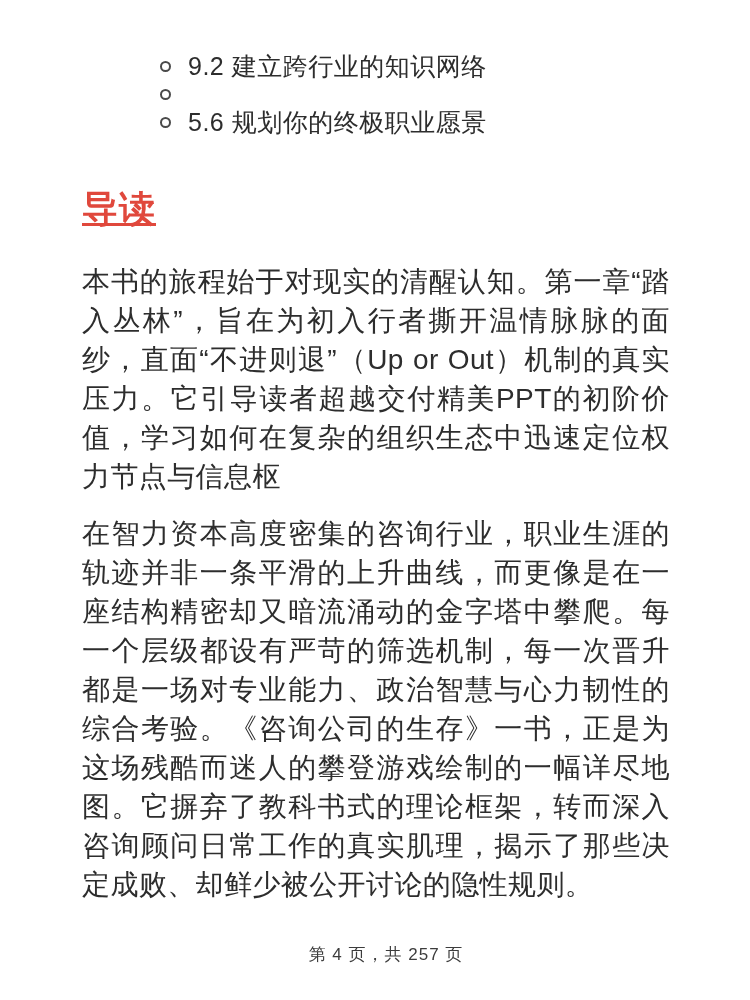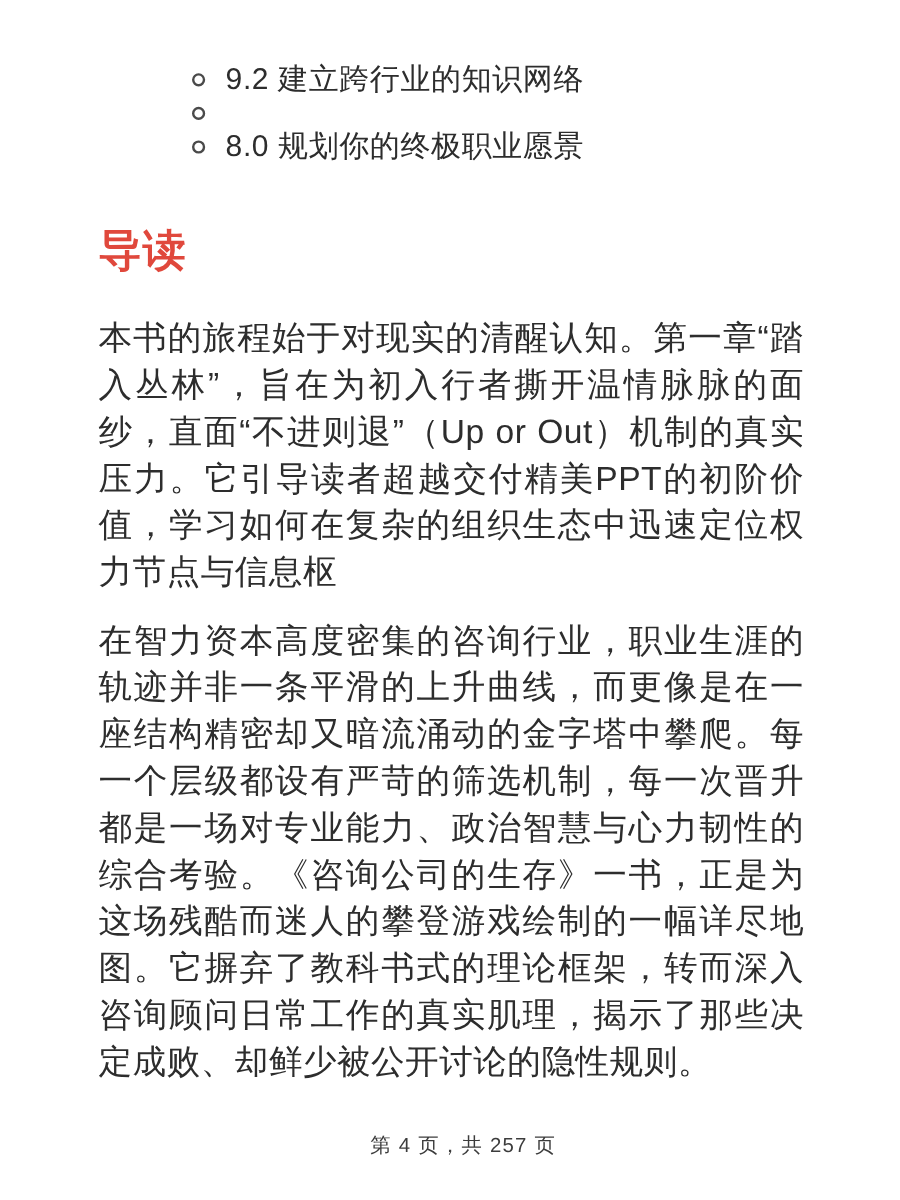--- a/index.html
+++ b/index.html
@@ -42,20 +42,21 @@
     margin-right: 17px;
     flex: 0 0 auto;
   }
   
   .section-heading {
     font-size: 36px;
     font-weight: bold;
     color: #e0483c;
     letter-spacing: 1px;
     margin: 4px 0 28px 0;
+    text-decoration: underline;
   }
   
   .body-paragraph {
     font-size: 28px;
     line-height: 39px;
     letter-spacing: 0.4px;
     text-align: justify;
     text-justify: inter-ideograph;
     color: #2d2d2d;
     margin-bottom: 18px;
@@ -80,21 +81,21 @@
   <ul class="toc-list">
     <li class="toc-item">
       <span class="bullet"></span>
       <span>9.2 建立跨行业的知识网络</span>
     </li>
     <li class="toc-item">
       <span class="bullet"></span>
     </li>
     <li class="toc-item">
       <span class="bullet"></span>
-      <span>8.0 规划你的终极职业愿景</span>
+      <span>5.6 规划你的终极职业愿景</span>
     </li>
   </ul>
 
   <h2 class="section-heading">导读</h2>
 
   <p class="body-paragraph">本书的旅程始于对现实的清醒认知。第一章“踏入丛林”，旨在为初入行者撕开温情脉脉的面纱，直面“不进则退”（Up or Out）机制的真实压力。它引导读者超越交付精美PPT的初阶价值，学习如何在复杂的组织生态中迅速定位权力节点与信息枢</p>
 
   <p class="body-paragraph">在智力资本高度密集的咨询行业，职业生涯的轨迹并非一条平滑的上升曲线，而更像是在一座结构精密却又暗流涌动的金字塔中攀爬。每一个层级都设有严苛的筛选机制，每一次晋升都是一场对专业能力、政治智慧与心力韧性的综合考验。《咨询公司的生存》一书，正是为这场残酷而迷人的攀登游戏绘制的一幅详尽地图。它摒弃了教科书式的理论框架，转而深入咨询顾问日常工作的真实肌理，揭示了那些决定成败、却鲜少被公开讨论的隐性规则。</p>
 
   <div class="page-footer">第 4 页，共 257 页</div>

